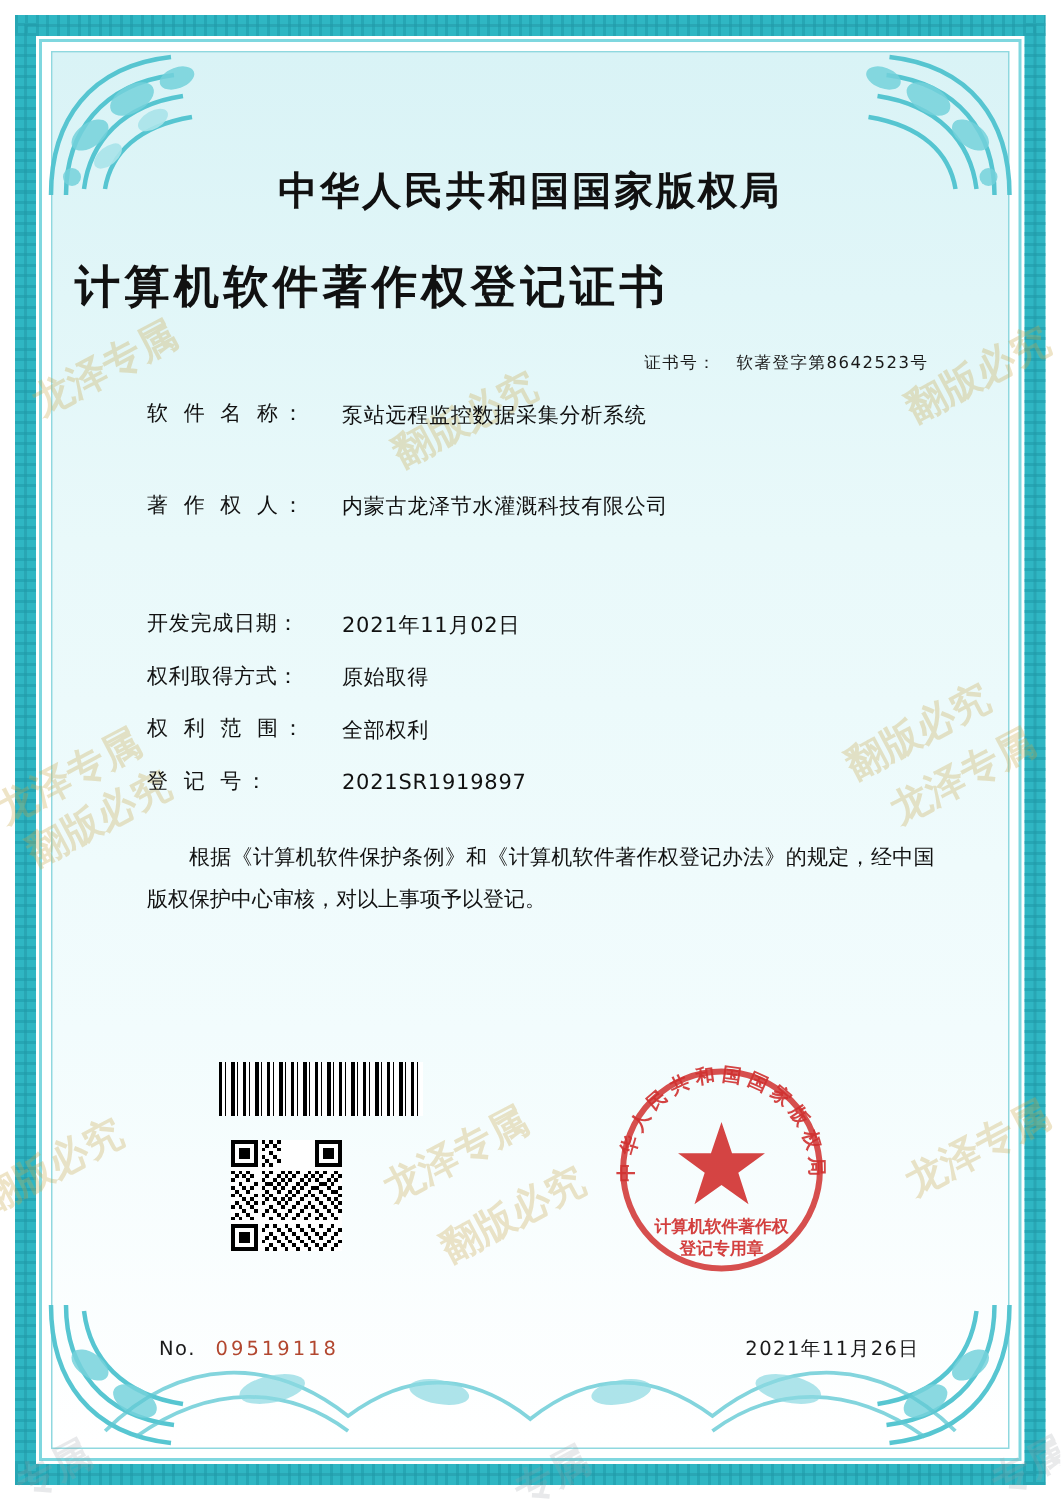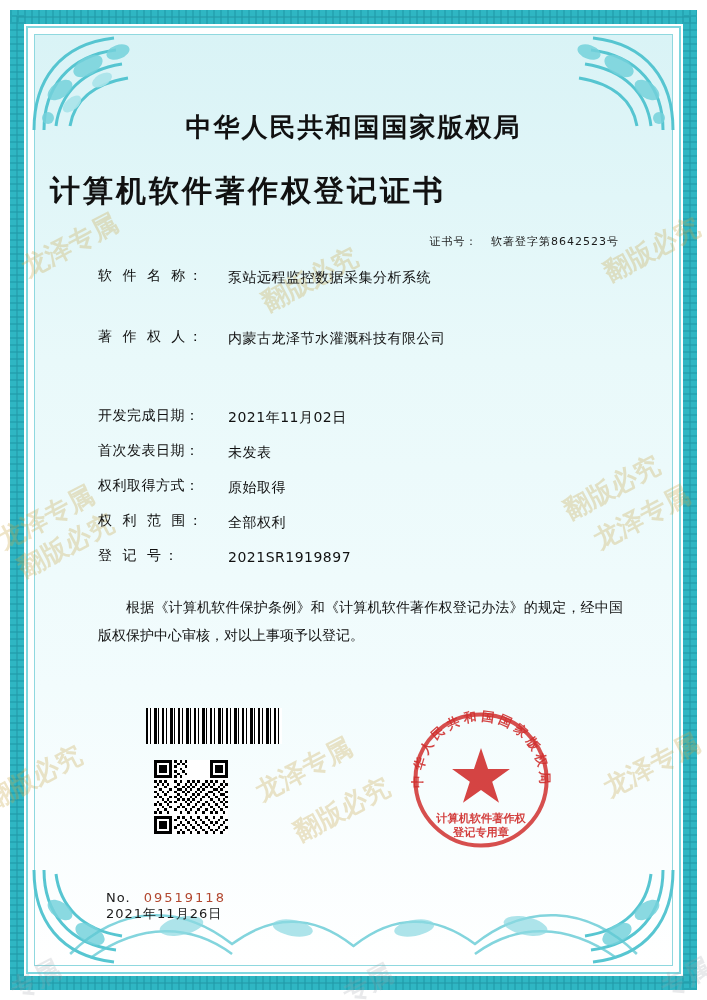--- a/index.html
+++ b/index.html
@@ -197,28 +197,27 @@
   
   .seal {
     position: absolute;
     right: 96px; top: 640px;
     width: 160px; height: 160px;
   }
   .seal svg { width: 100%; height: 100%; }
 
   .footer-row {
     position: absolute;
-    left: 56px; right: 34px; top: 830px;
+    left: 56px; right: 44px; top: 830px;
     display: flex;
     justify-content: space-between;
     align-items: baseline;
     font-size: 13px;
     color: #1a1a1a;
     font-family: "DejaVu Sans", sans-serif;
-    flex-direction: column;
   }
   .serial { letter-spacing: 1px; }
   .serial .no-label { margin-right: 8px; }
   .serial .no-value { color: #b2472f; letter-spacing: 2px; }
   .issue-date { letter-spacing: 1px; }
 
   
   .wm {
     position: absolute;
     font-family: "DejaVu Serif", "Liberation Serif", serif;
@@ -361,24 +360,20 @@
       </div>
 
       <div class="gap-b"></div>
       <div class="gap-b"></div>
 
       <div class="field-row">
         <span class="field-label tight">开发完成日期：</span>
         <span class="field-value">2021年11月02日</span>
       </div>
 
-      <div class="field-row">
-        <span class="field-label tight">首次发表日期：</span>
-        <span class="field-value">未发表</span>
-      </div>
 
       <div class="field-row">
         <span class="field-label tight">权利取得方式：</span>
         <span class="field-value">原始取得</span>
       </div>
 
       <div class="field-row">
         <span class="field-label">权 利 范 围：</span>
         <span class="field-value">全部权利</span>
       </div>

